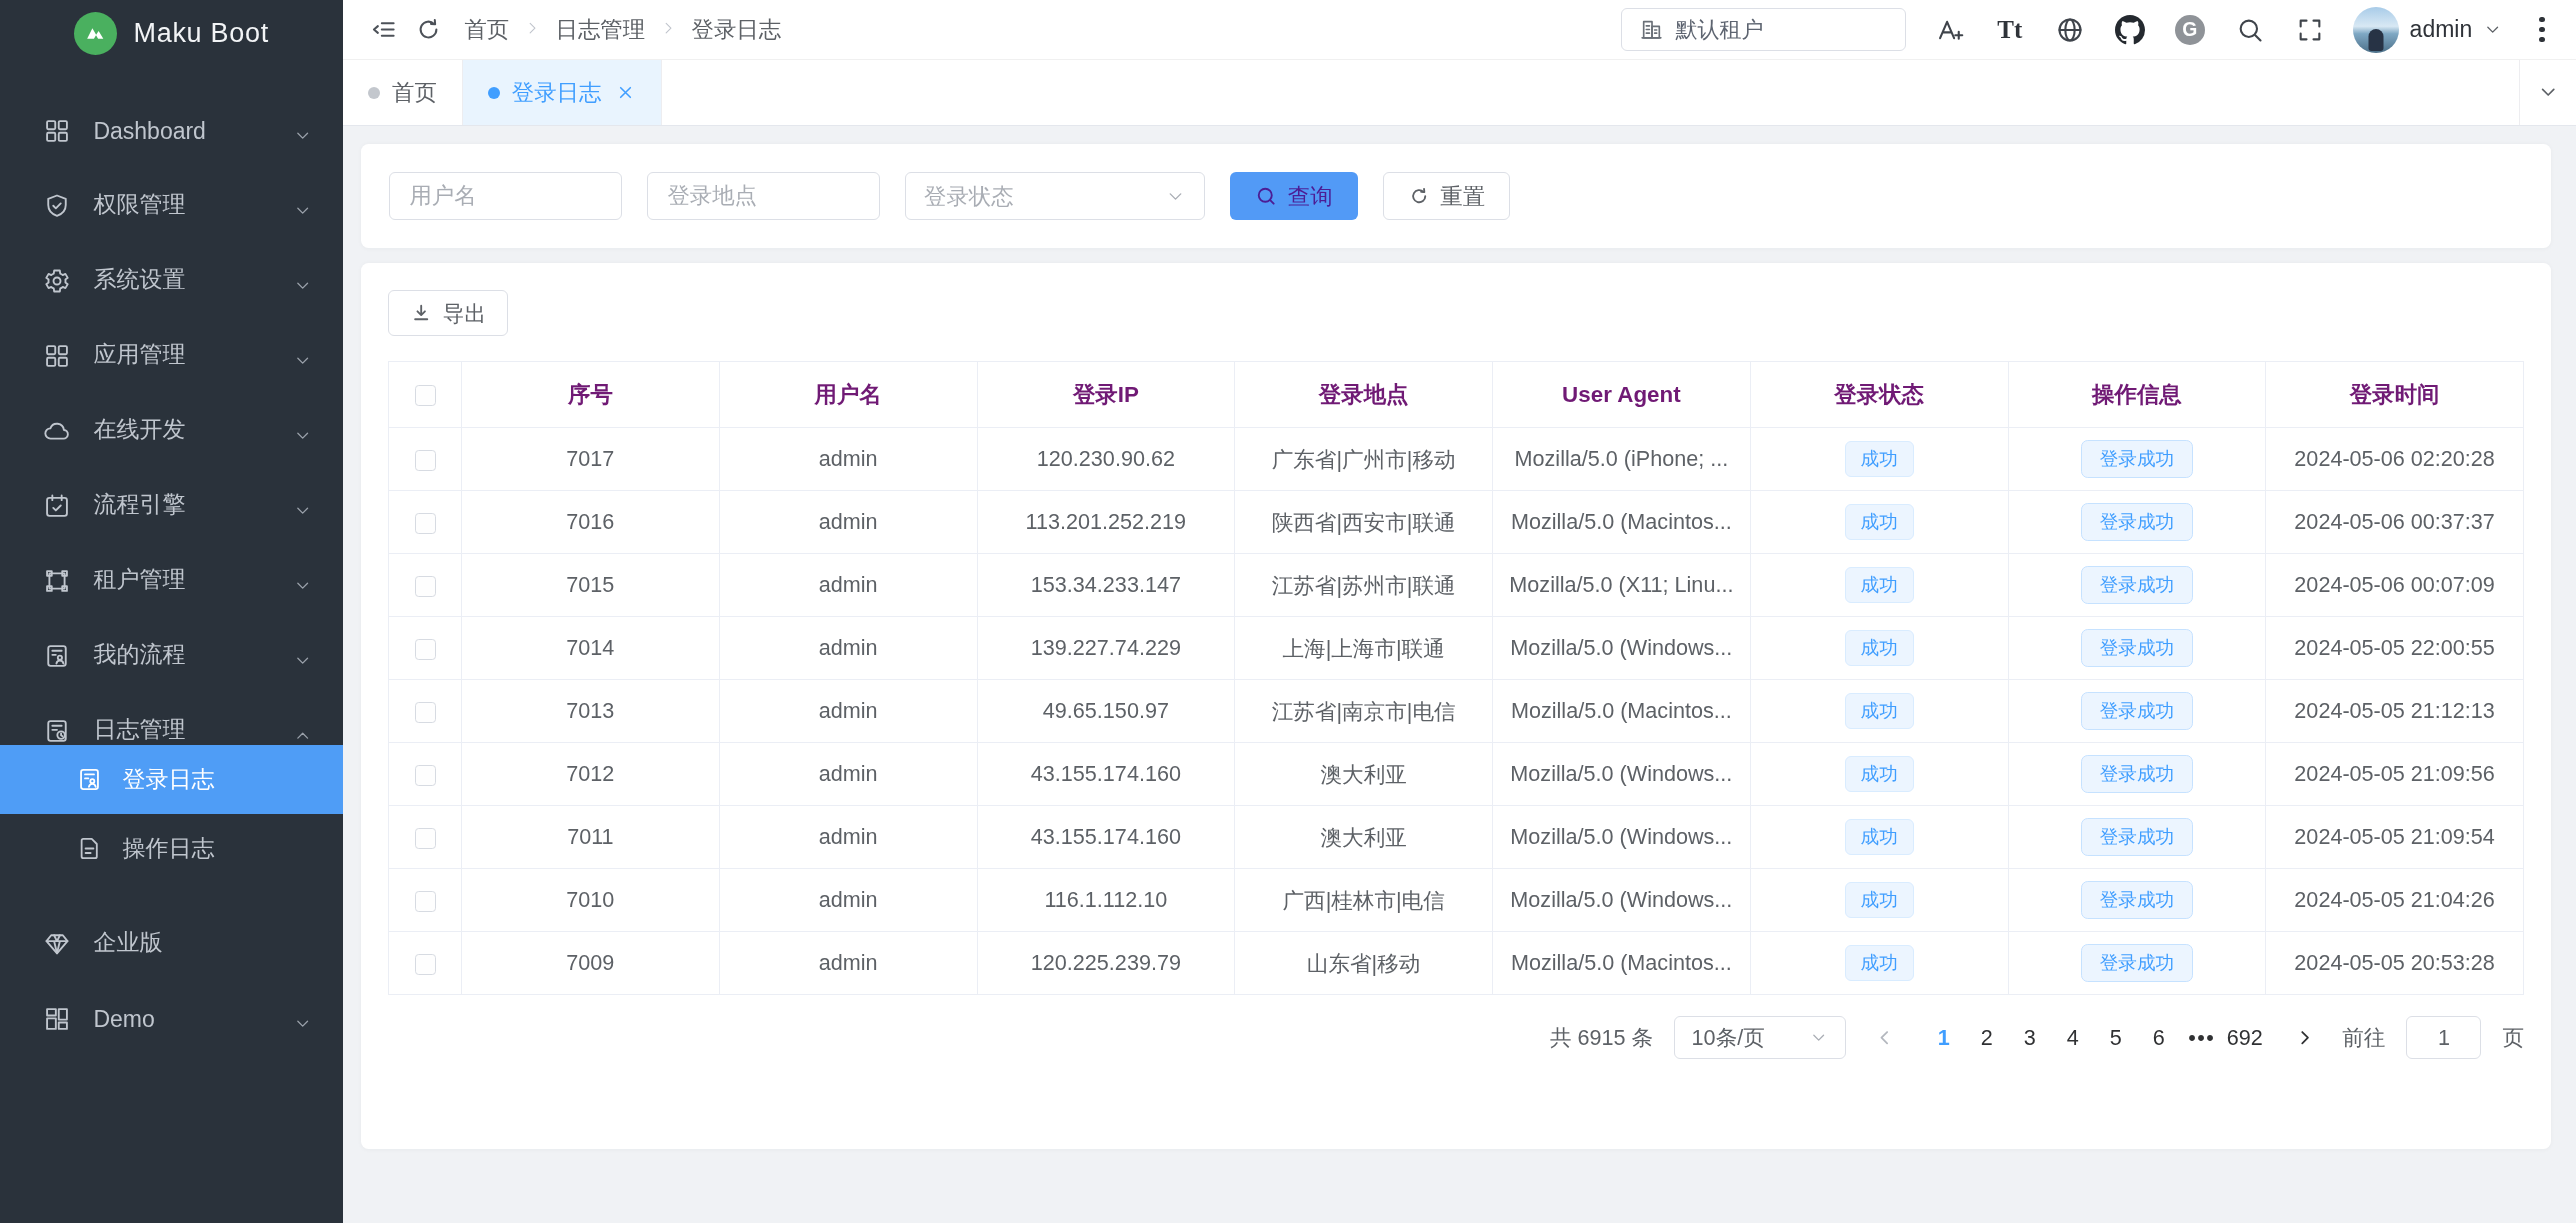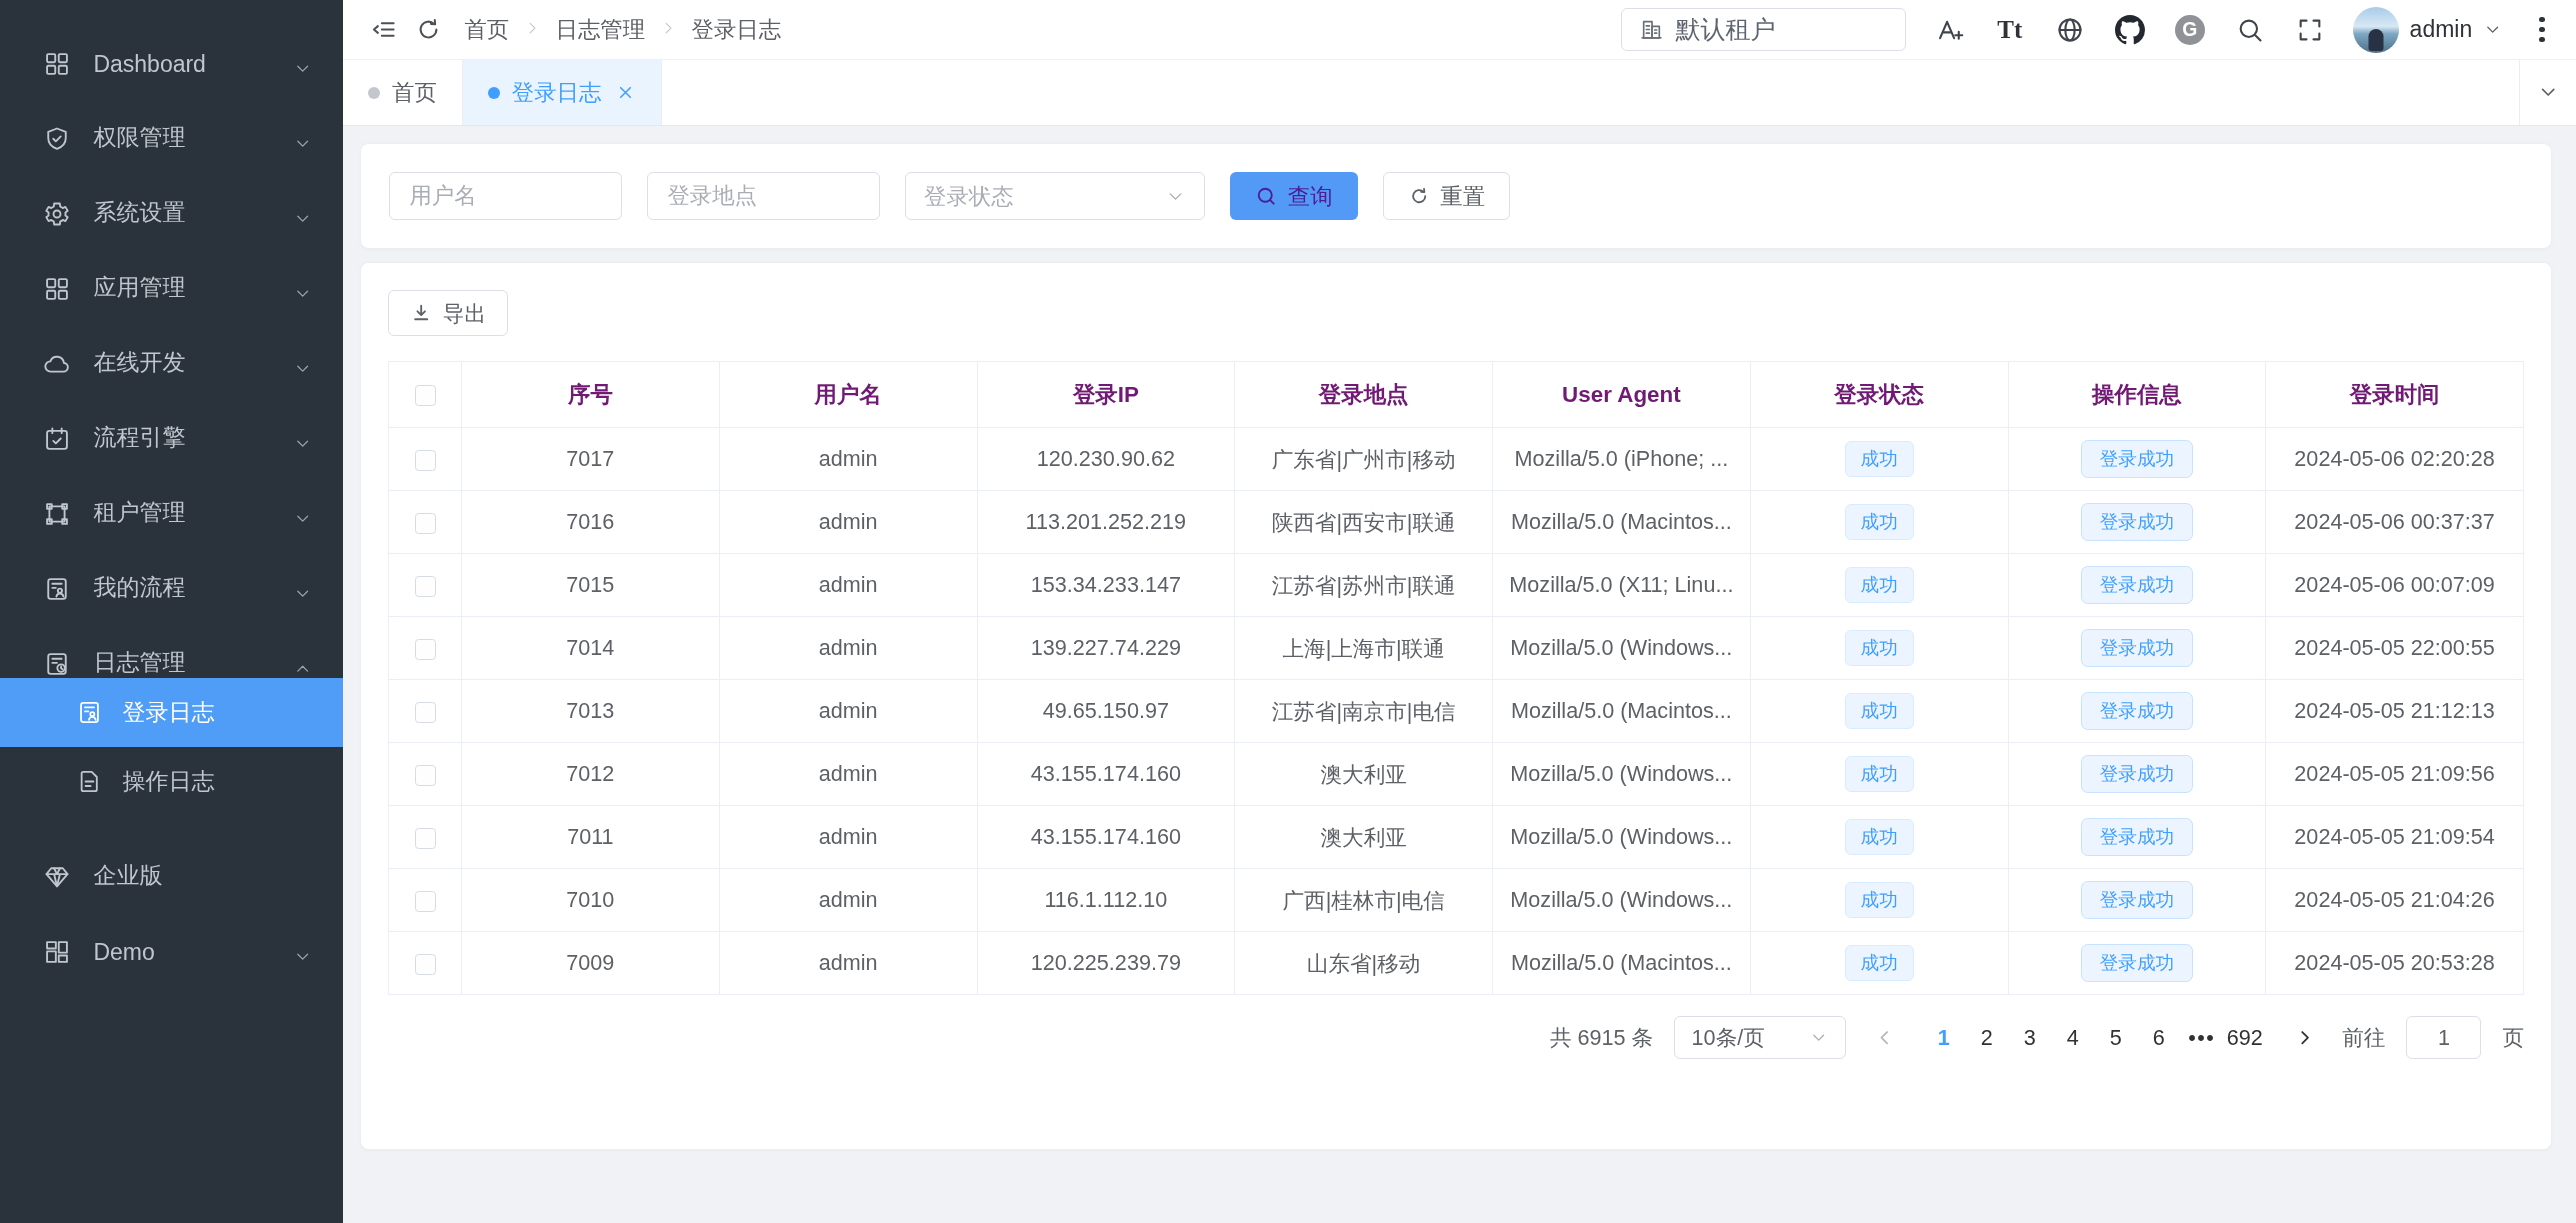--- a/index.html
+++ b/index.html
@@ -25,21 +25,21 @@
   
   .main { flex:1; display:flex; flex-direction:column; min-width:0; }
 
   .topbar { height:60px; background:#ffffff; display:flex; align-items:center; padding:0 21px 0 18px; border-bottom:0.7px solid #f0f0f0; }
   .tb-btn { width:45px; height:45px; display:flex; align-items:center; justify-content:center; color:#4c5158; cursor:pointer; }
   .tb-btn svg { width:27px; height:27px; }
   .breadcrumb { display:flex; align-items:center; gap:15px; margin-left:13.4px; font-size:22.4px; color:#5d6166; }
   .bc-sep { color:#c0c4cc; }
   .bc-sep svg { width:16.4px; height:16.4px; }
   .topbar-right { margin-left:auto; display:flex; align-items:center; gap:27px; }
-  .tenant-select { width:285px; height:43px; border:0.7px solid #dcdfe6; border-radius:6px; display:flex; align-items:center; gap:12px; padding:0 16.4px; color:#5d6470; font-size:25px; cursor:pointer; }
+  .tenant-select { width:285px; height:43px; border:0.7px solid #dcdfe6; border-radius:6px; display:flex; align-items:center; gap:12px; padding:0 16.4px; color:#5d6470; font-size:22px; cursor:pointer; }
   .tenant-select svg { width:25px; height:25px; color:#6a7078; flex-shrink:0; }
   .hicon { width:33px; height:33px; display:flex; align-items:center; justify-content:center; color:#3f444b; cursor:pointer;text-align:right; }
   .hicon svg { width:28px; height:28px; }
   .tt-glyph { font-family:"Liberation Serif","DejaVu Serif",serif; font-size:25px; font-weight:600; color:#2f3339; }
   .gitee-circle { width:30px; height:30px; border-radius:50%; background:#8f9398; color:#fff; display:flex; align-items:center; justify-content:center; font-size:19.4px; font-weight:700; }
   .userbox { display:flex; align-items:center; gap:10.4px; cursor:pointer; }
   .avatar { width:46px; height:46px; border-radius:50%; overflow:hidden; position:relative;
     background:linear-gradient(180deg,#a8cbe8 0%,#d8e8f4 42%,#7fa8c4 58%,#4c7089 100%); }
   .avatar::after { content:""; position:absolute; left:50%; bottom:1.5px; transform:translateX(-50%);
     width:15px; height:22.4px; border-radius:7.5px 7.5px 3px 3px; background:#273345; }
@@ -93,20 +93,28 @@
   .pg-num { min-width:43px; height:40px; display:flex; align-items:center; justify-content:center; color:#303133; cursor:pointer; font-size:21.6px; }
   .pg-num.active { color:#409eff; font-weight:700; }
   .pg-goto-input { width:75px; height:43px; border:0.7px solid #dcdfe6; border-radius:6px; text-align:center; font-size:21.6px; color:#5d6166; outline:none; }
 </style>
 </head>
 <body>
 
 <div class="app">
 
   <aside class="sidebar">
+    <div class="logo">
+      <span class="logo-mark">
+        <svg viewBox="0 0 24 24" width="25" height="25">
+            <path d="M4 17L9 7l3.6 6.2L15 9.5l4.5 7.5h-5l-2-3.4-2 3.4H4z" fill="#ffffff"></path>
+          </svg>
+      </span>
+      <span class="logo-text">Maku Boot</span>
+    </div>
 
     <nav class="menu">
 
       <div class="menu-item">
         <svg class="mi-icon stroke" viewBox="0 0 24 24">
             <rect x="3.5" y="3.5" width="7" height="7" rx="1"></rect>
             <rect x="13.5" y="3.5" width="7" height="7" rx="1"></rect>
             <rect x="3.5" y="13.5" width="7" height="7" rx="1"></rect>
             <rect x="13.5" y="13.5" width="7" height="7" rx="1"></rect>
           </svg>

